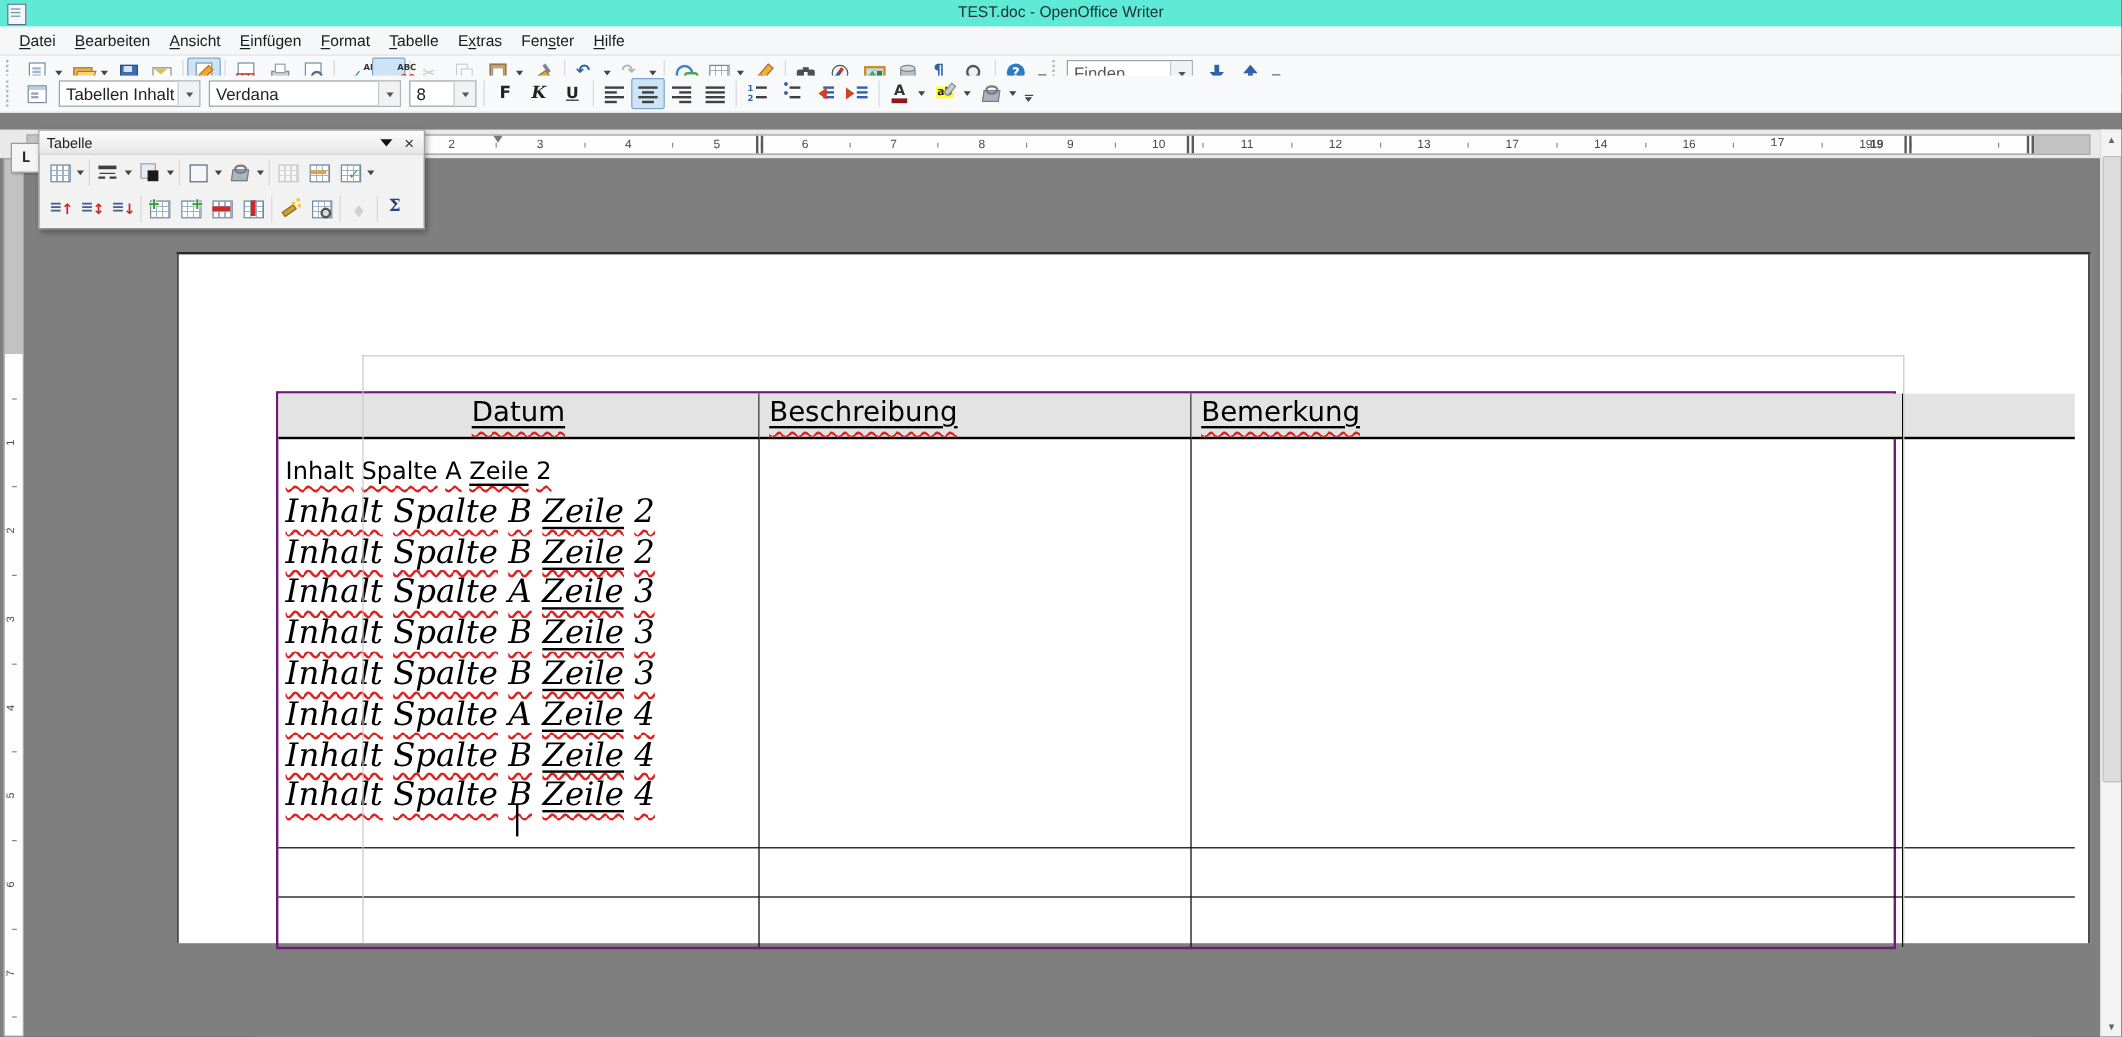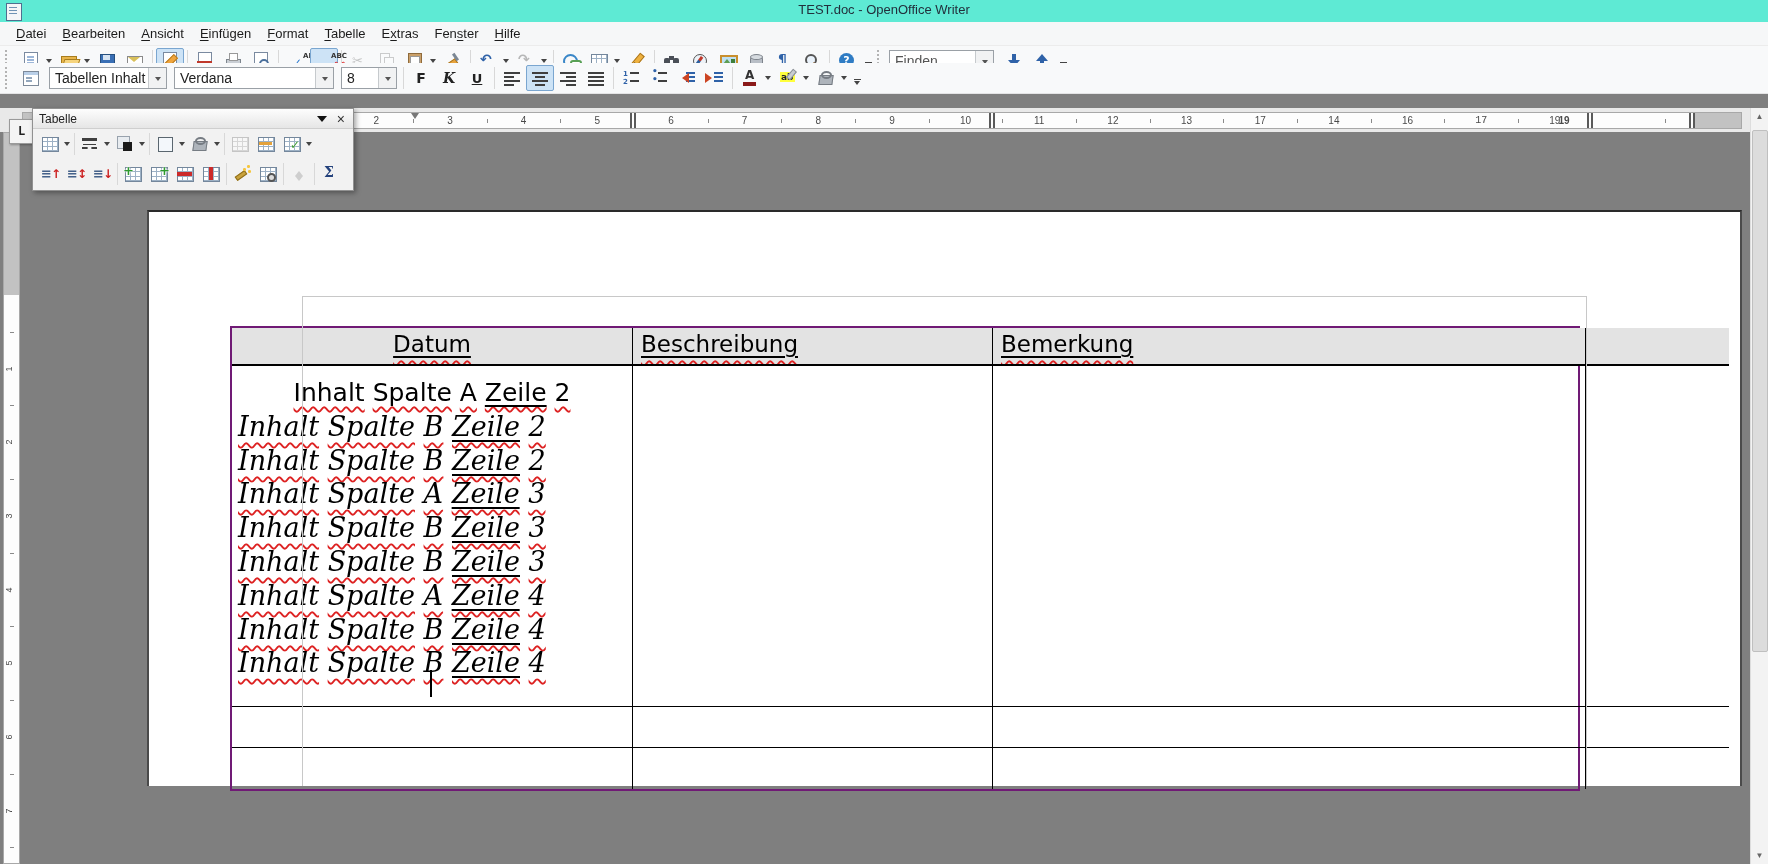--- a/index.html
+++ b/index.html
@@ -226,21 +226,21 @@
   .tc.lastc{border-right:none;} .tc.lastr{border-bottom:none;}
   .tc.th{background:#e3e3e3;border-bottom:2px solid #000;font-family:"DejaVu Sans",sans-serif;
        font-size:23px;color:#000;padding:3px 8px 0 8px;white-space:nowrap;}
   .tc.th.c{text-align:center;}
   .w{text-decoration:underline wavy #dd2222 2px;text-underline-offset:6px;}
   .su{text-decoration:underline solid currentColor 1.5px;text-underline-offset:4px;}
   .th .w{text-underline-offset:8px;text-decoration-thickness:1.5px;}
   #cellLines{padding:10px 6px 0 6px;}
   .dline{font-family:"DejaVu Serif",serif;font-style:italic;font-size:27px;line-height:33.8px;
        color:#000;white-space:nowrap;}
-  .dline.sans{font-family:"DejaVu Sans",sans-serif;font-style:normal;font-size:25px;text-align:center;}
+  .dline.sans{font-family:"DejaVu Sans",sans-serif;font-style:normal;font-size:20px;text-align:left;}
   .dline.sans .w{text-underline-offset:5px;}
   #caret{position:absolute;left:281px;top:458px;width:2px;height:27px;background:#000;z-index:4;}
 
   
   #ftb{position:absolute;left:32px;top:108px;width:322px;height:83px;background:#f2f2f2;
        border:1px solid #919191;box-shadow:2px 2px 5px rgba(0,0,0,.35);z-index:50;box-sizing:border-box;}
   #ftb .cap{height:19px;background:linear-gradient(#fdfdfd,#e6e6e6);border-bottom:1px solid #cfcfcf;
        display:flex;align-items:center;padding:0 6px;}
   #ftb .cap .t{font-size:12px;color:#222;flex:1;}
   #ftb .cap .menu-arr{width:0;height:0;border:5px solid transparent;border-top:6px solid #111;

